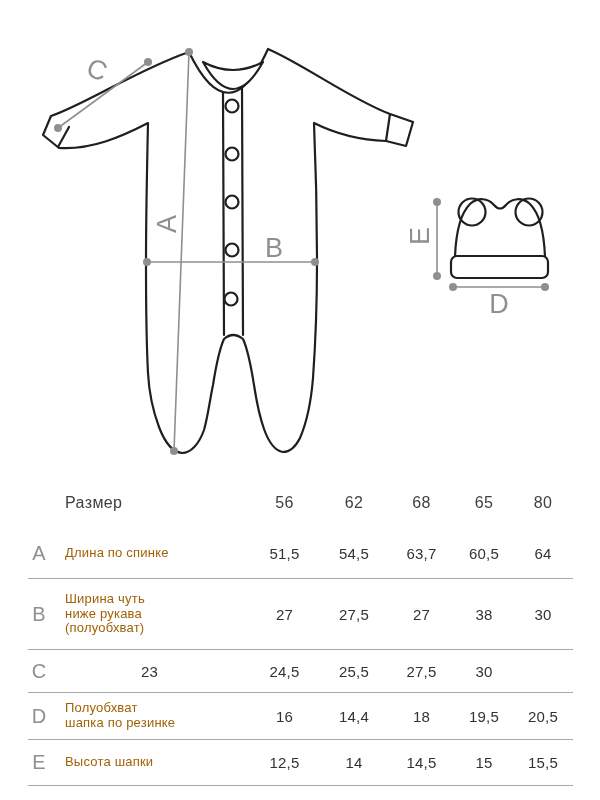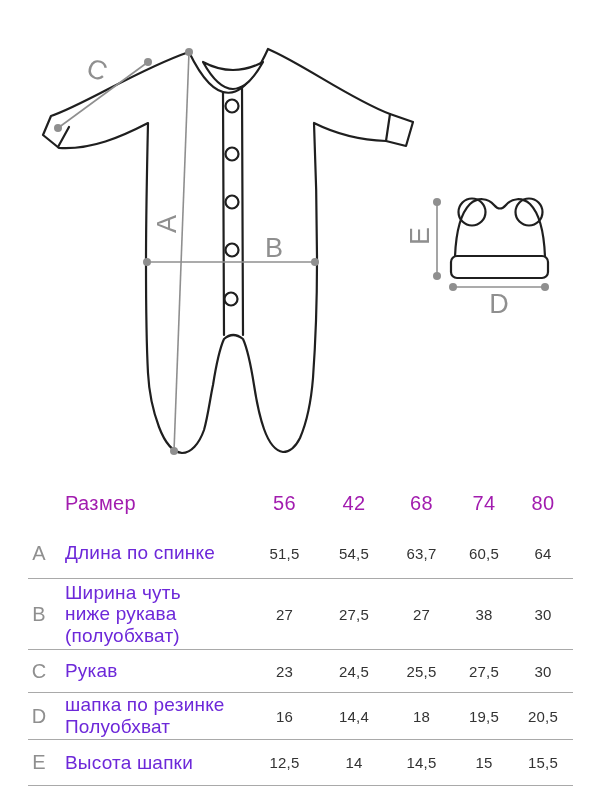--- a/index.html
+++ b/index.html
@@ -19,22 +19,22 @@
   .h-a{height:50px;}
   .h-b{height:70px;}
   .h-c{height:42px;}
   .h-d{height:46px;}
   .h-e{height:45px;}
   .row-a-pad{padding-top:8px;}
   .cell{display:flex;align-items:center;justify-content:center;}
   .cell.label{justify-content:flex-start;padding-left:15px;}
   .letter{color:#8f8f8f;font-size:20px;}
   .num{font-size:15px;letter-spacing:.2px;color:#333333;}
-  .hdr{font-size:20px;letter-spacing:.4px;color:#a21caf;}
-  .lbl{font-size:19px;line-height:1.14;letter-spacing:.2px;color:#6d28d9;align-items:center;}
+  .hdr{font-size:16px;letter-spacing:.4px;color:#404040;}
+  .lbl{font-size:13px;line-height:1.14;letter-spacing:.2px;color:#a16207;align-items:center;}
   .lbl div{white-space:nowrap;}
   svg text{font-family:"Liberation Sans",sans-serif;}
 </style>
 </head>
 <body>
 
 <div class="diagram-wrap">
 <svg width="600" height="482" viewBox="0 0 600 482">
 
   <g fill="#ffffff" stroke="#1f1f1f" stroke-width="2.2" stroke-linecap="round" stroke-linejoin="round">
@@ -116,23 +116,23 @@
   </g>
 </svg>
 </div>
 
 <div class="size-table">
 
   <div class="trow h-header">
     <div class="cell"></div>
     <div class="cell label hdr">Размер</div>
     <div class="cell hdr">56</div>
-    <div class="cell hdr">42</div>
+    <div class="cell hdr">62</div>
     <div class="cell hdr">68</div>
-    <div class="cell hdr">74</div>
+    <div class="cell hdr">65</div>
     <div class="cell hdr">80</div>
   </div>
 
   <div class="trow h-a bordered row-a-pad">
     <div class="cell letter">A</div>
     <div class="cell label lbl">
       <div>
         <div>Длина по спинке</div>
       </div>
     </div>
@@ -154,38 +154,33 @@
     </div>
     <div class="cell num">27</div>
     <div class="cell num">27,5</div>
     <div class="cell num">27</div>
     <div class="cell num">38</div>
     <div class="cell num">30</div>
   </div>
 
   <div class="trow h-c bordered">
     <div class="cell letter">C</div>
-    <div class="cell label lbl">
-      <div>
-          <div>Рукав</div>
-        </div>
-    </div>
     <div class="cell num">23</div>
     <div class="cell num">24,5</div>
     <div class="cell num">25,5</div>
     <div class="cell num">27,5</div>
     <div class="cell num">30</div>
   </div>
 
   <div class="trow h-d bordered">
     <div class="cell letter">D</div>
     <div class="cell label lbl">
       <div>
+        <div>Полуобхват</div>
         <div>шапка по резинке</div>
-        <div>Полуобхват</div>
       </div>
     </div>
     <div class="cell num">16</div>
     <div class="cell num">14,4</div>
     <div class="cell num">18</div>
     <div class="cell num">19,5</div>
     <div class="cell num">20,5</div>
   </div>
 
   <div class="trow h-e bordered">

